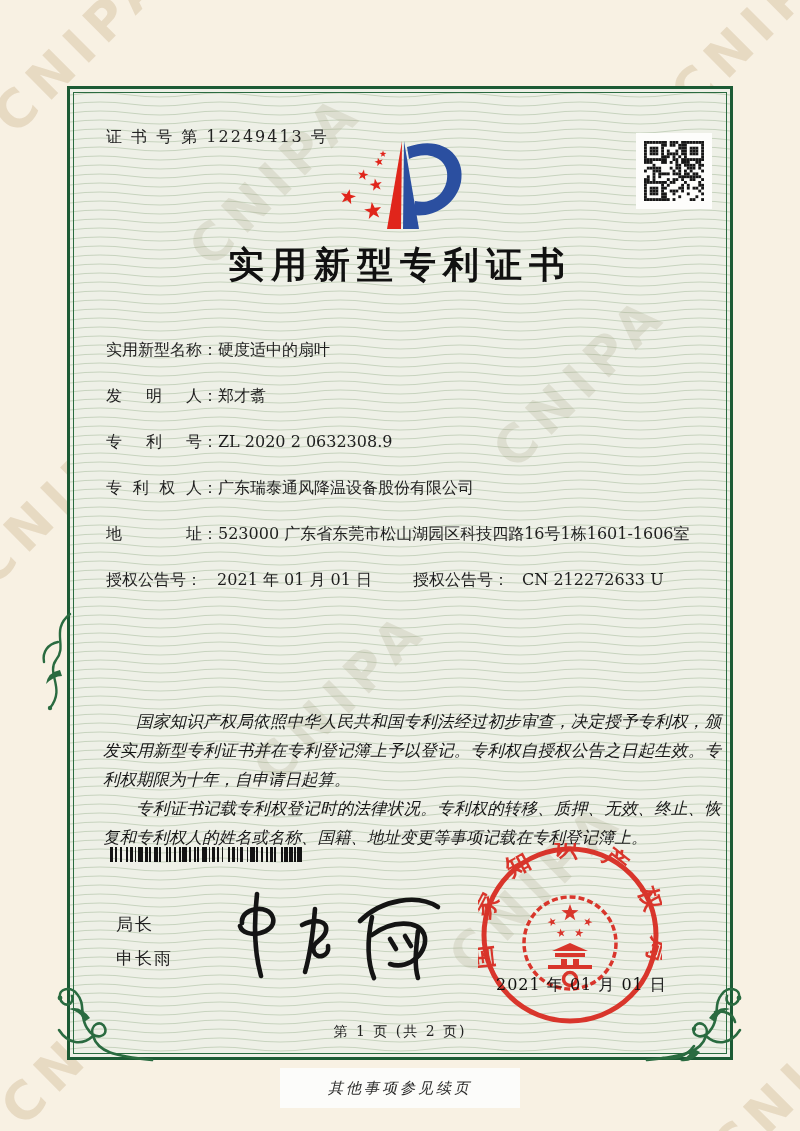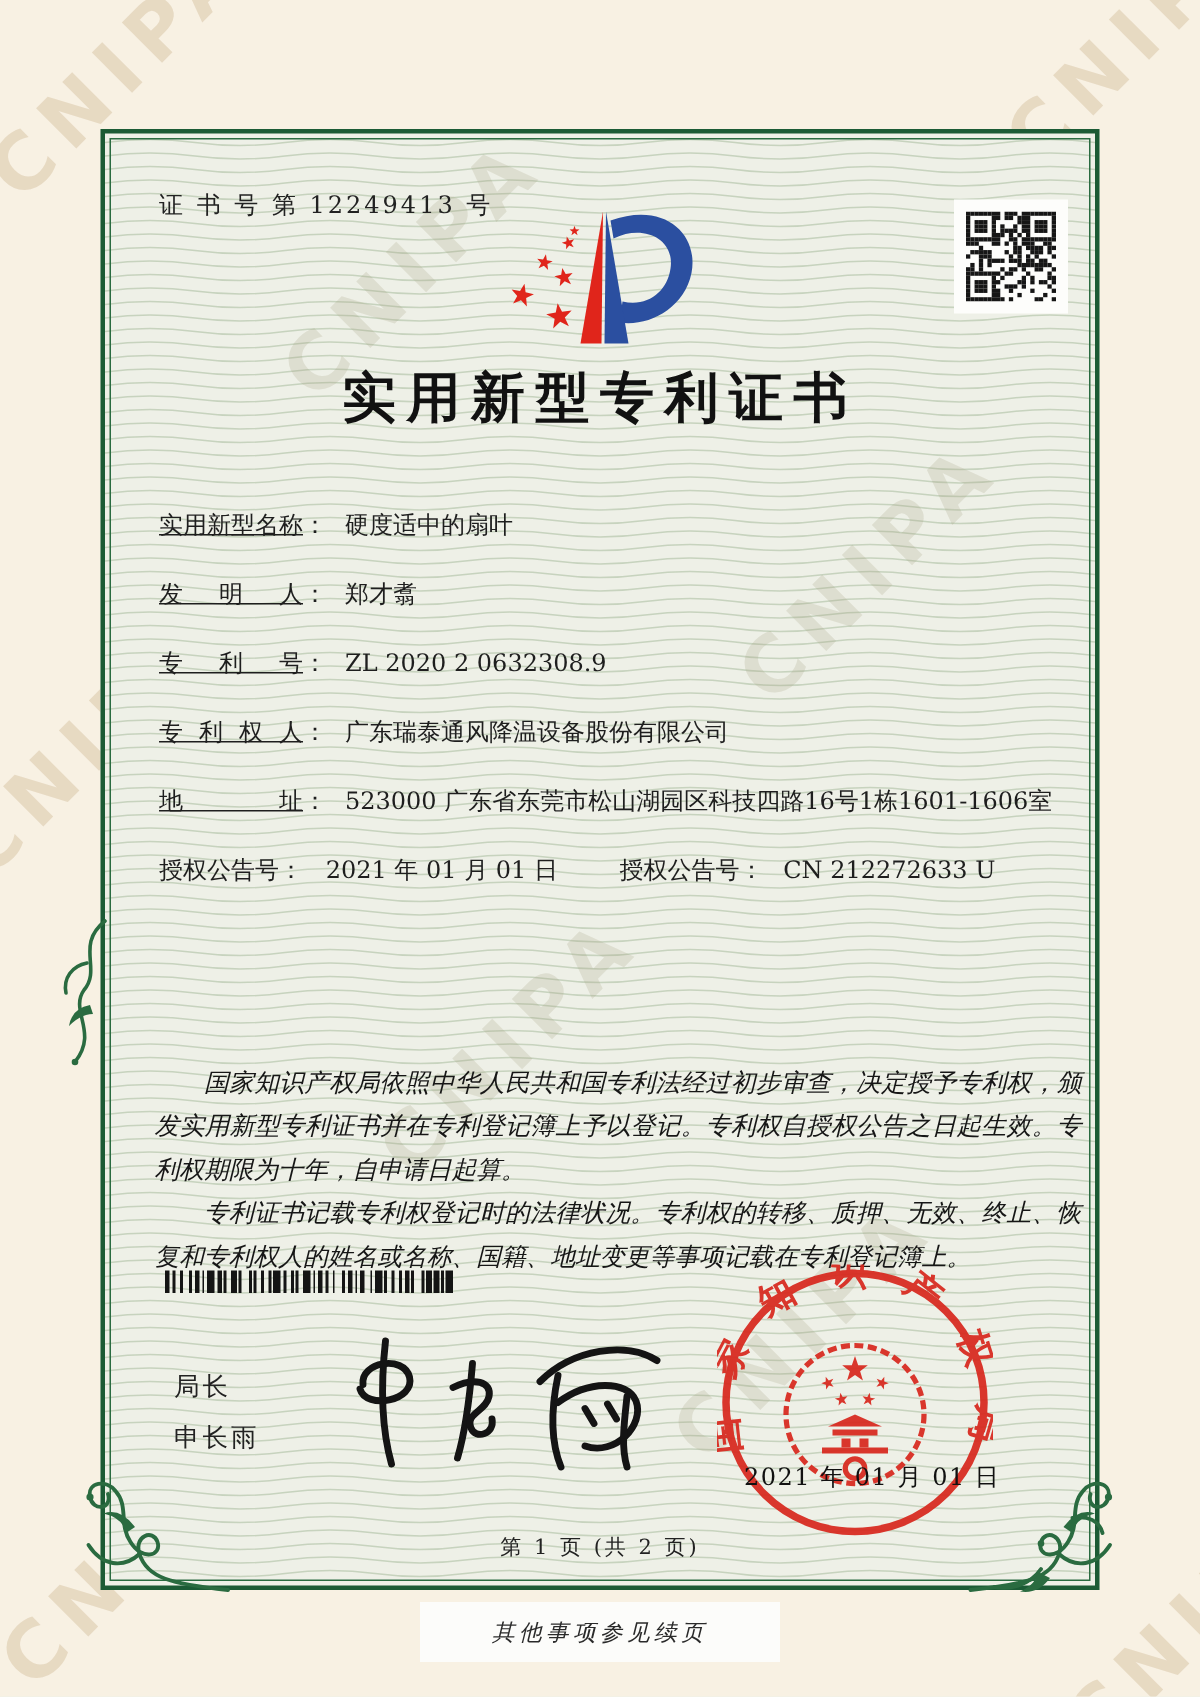--- a/index.html
+++ b/index.html
@@ -55,24 +55,24 @@
   .cert-title {
     position:absolute; left:0; top:152px; width:100%;
     text-align:center; font-size:36px; font-weight:700;
     letter-spacing:7px; color:#111;
   }
 
   .fields { position:absolute; left:36px; top:248px; width:604px; font-size:16px; }
   .frow { line-height:26px; margin-bottom:20px; position:relative; }
   .flabel {
     display:inline-block; width:96px; vertical-align:top;
-    text-align:justify; text-align-last:justify;text-decoration:underline;
+    text-align:justify; text-align-last:justify;
   }
   .colon { vertical-align:top; }
-  .fvalue { margin-left:12px; vertical-align:top; }
+  .fvalue { vertical-align:top; }
   .fvalue.wide { display:inline-block; width:478px; }
   .grant-right { position:absolute; left:307px; top:0; }
 
   .body-text {
     position:absolute; left:33px; top:582px; width:618px;
     font-size:16.5px; line-height:29px; font-style:italic;
     text-align:justify; color:#161616;margin-top:36px;
   }
   .body-text p { text-indent:2em; }
 

